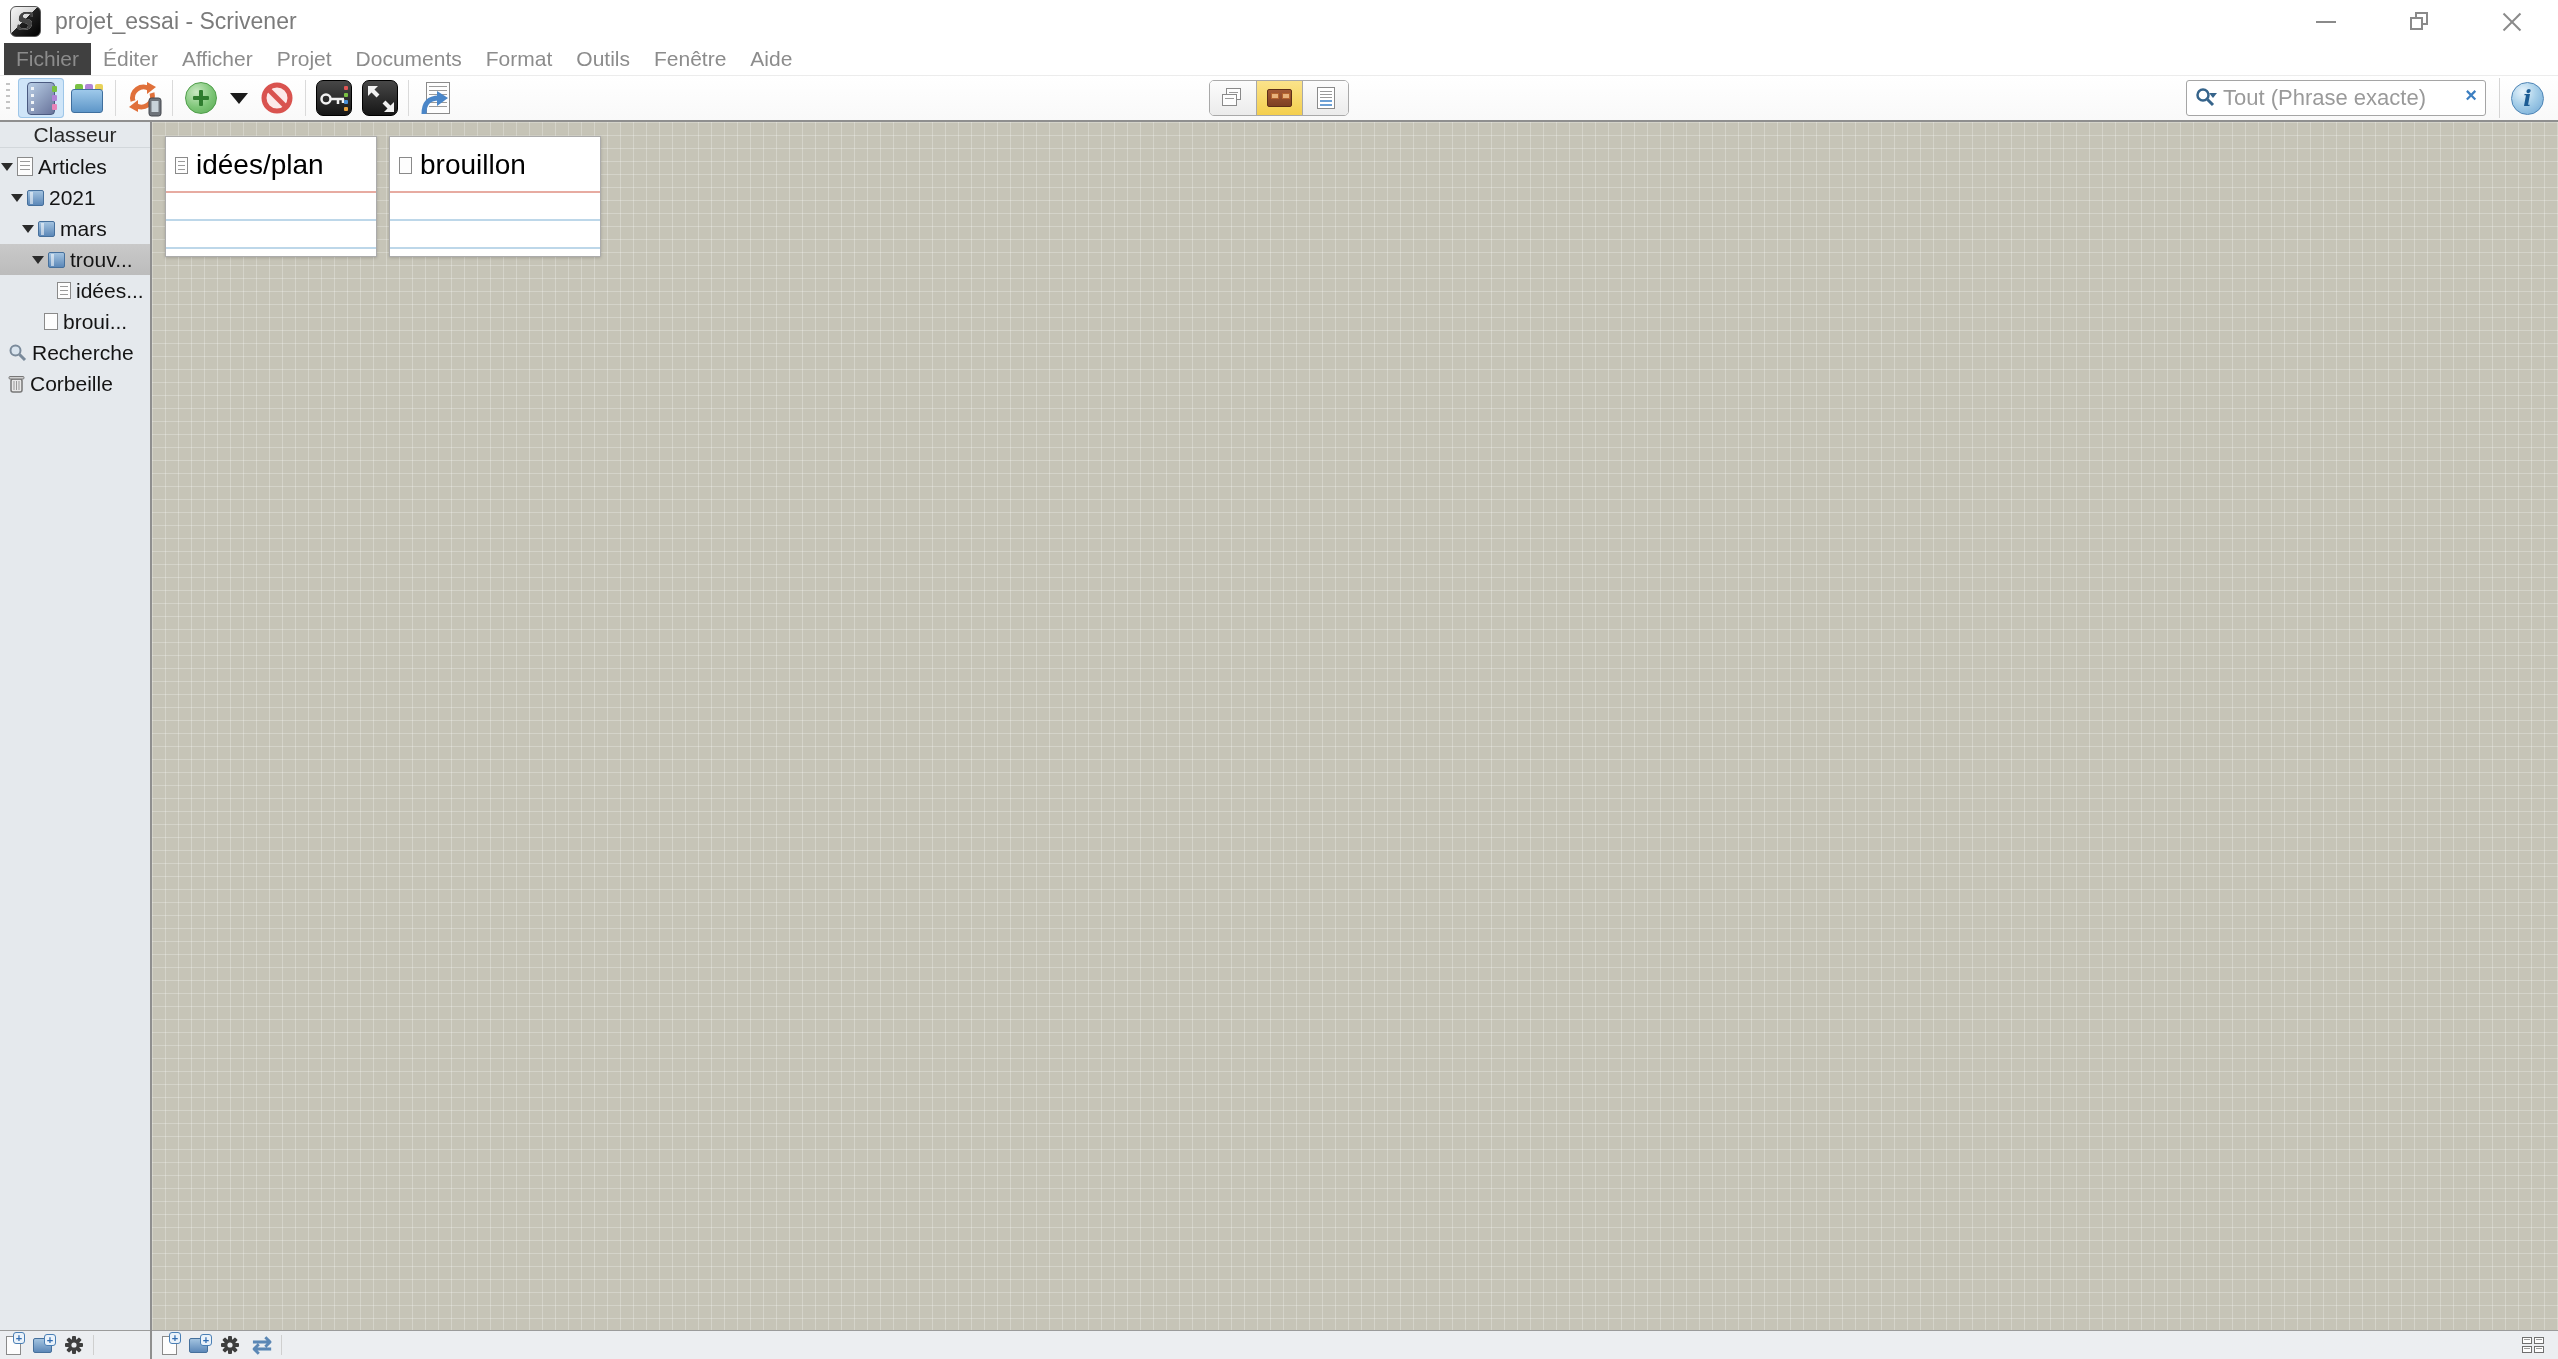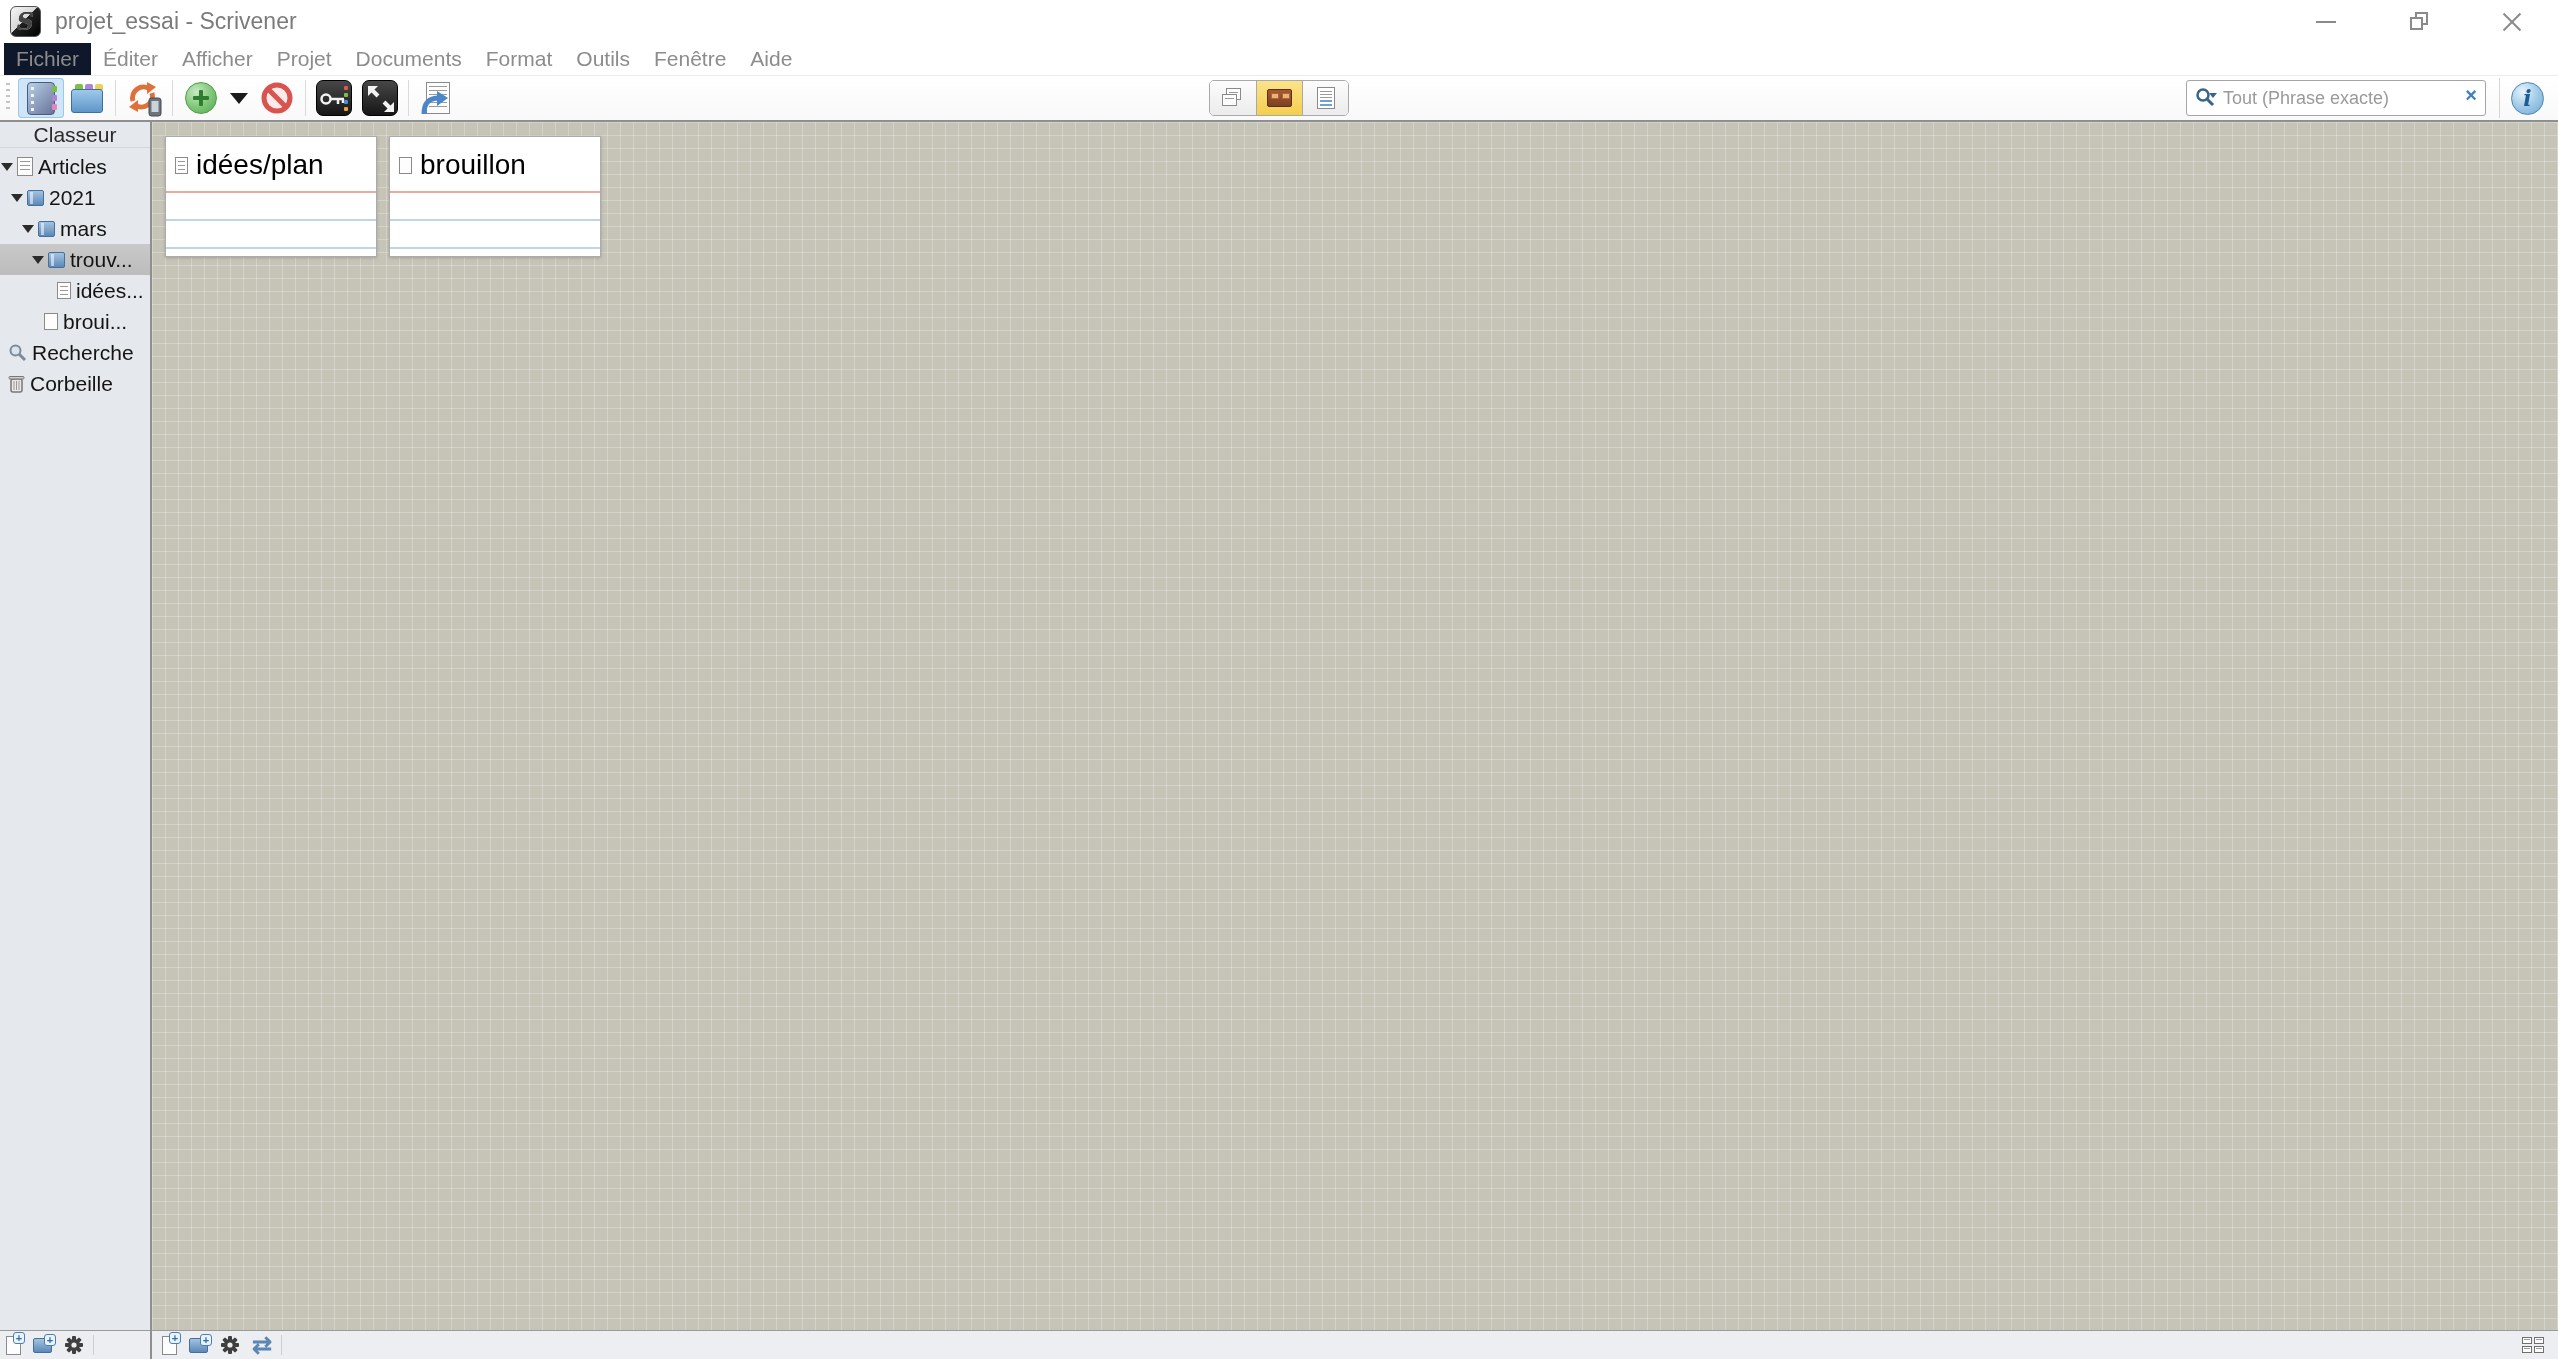--- a/index.html
+++ b/index.html
@@ -23,21 +23,21 @@
   .glyph-restore i.back { right:-2px; top:-2px; }
   .glyph-restore i.front { left:-1px; bottom:-1px; }
   .glyph-close { width:24px; height:24px; position:relative; }
   .glyph-close::before,.glyph-close::after { content:""; position:absolute; left:0; top:11px; width:24px; height:2px; background:#8a8a8a; }
   .glyph-close::before { transform:rotate(45deg); }
   .glyph-close::after { transform:rotate(-45deg); }
 
   
   .menubar { height:32px; display:flex; align-items:stretch; padding-left:4px; background:#fff; flex:0 0 auto; }
   .menu-item { font-size:21px; color:#8c8c8c; padding:0 12px; display:flex; align-items:center; }
-  .menu-item.hl { background:#0f172a; }
+  .menu-item.hl { background:#404040; }
 
   
   .toolbar { height:47px; flex:0 0 auto; border-top:1px solid #ececec; border-bottom:2px solid #8f8f8f;
     background:linear-gradient(#ffffff,#f9f9f9); display:flex; align-items:center; position:relative; }
   .grip { width:4px; height:30px; margin:0 8px 0 6px;
     background:repeating-linear-gradient(to bottom,#c4c4c4 0 2px,transparent 2px 6px); }
   .tool-btn { width:46px; height:40px; display:flex; align-items:center; justify-content:center; border-radius:4px; }
   .tool-btn.selected { background:#cfe5f8; box-shadow:0 0 0 1px #9ec6e8 inset; }
   .tool-sep { width:1px; height:36px; background:#dadada; margin:0 5px; }
 
@@ -96,21 +96,21 @@
   .cork-ic span { position:absolute; top:3px; width:8px; height:6px; background:#e8b27a; border:1px solid #b4652f; }
   .cork-ic .c1 { left:3px; } .cork-ic .c2 { left:14px; }
   .outl-ic { width:18px; height:22px; background:#fff; border:1px solid #8a8a8a; position:relative; }
   .outl-ic::before { content:""; position:absolute; left:2px; right:2px; top:3px; height:7px;
     background:repeating-linear-gradient(to bottom,#9a9a9a 0 1px,transparent 1px 3px); }
   .outl-ic::after { content:""; position:absolute; left:2px; right:2px; top:12px; height:6px;
     background:repeating-linear-gradient(to bottom,#6da0d4 0 2px,transparent 2px 4px); }
 
   .search-box { position:absolute; right:72px; width:300px; height:36px; background:#fff;
     border:1px solid #a5a5a5; border-radius:3px; display:flex; align-items:center; padding:0 8px; }
-  .search-ph { font-size:18px; color:#9a9a9a; margin-left:6px; white-space:nowrap; overflow:hidden; }
+  .search-ph { font-size:22px; color:#9a9a9a; margin-left:6px; white-space:nowrap; overflow:hidden; }
   .search-clear { margin-left:auto; color:#3d7fc1; font-size:20px; font-weight:bold; line-height:1; align-self:flex-start; margin-top:4px; }
   .toolbar-right-sep { position:absolute; right:58px; width:1px; height:40px; background:#d5d5d5; }
   .info-btn { position:absolute; right:14px; width:33px; height:33px; border-radius:50%;
     background:radial-gradient(circle at 35% 28%,#e8f4fc,#a7cfe9 45%,#6da6d4); border:1px solid #4d84b5;
     display:flex; align-items:center; justify-content:center; }
   .info-btn span { font-family:"DejaVu Serif",serif; font-style:italic; font-weight:bold; font-size:22px; color:#1d5c94; }
 
   
   .main { flex:1; display:flex; min-height:0; }
 

